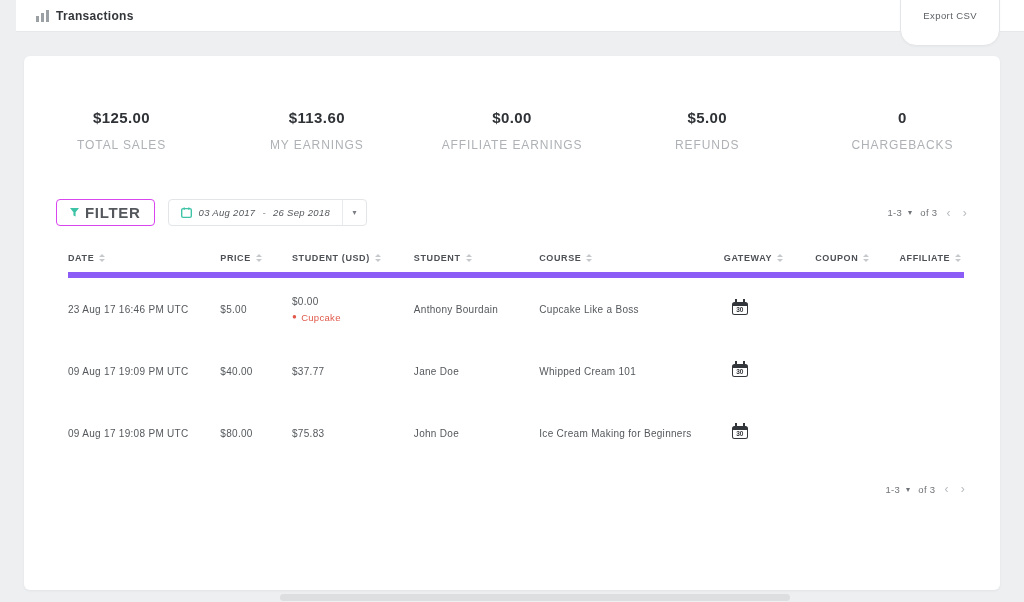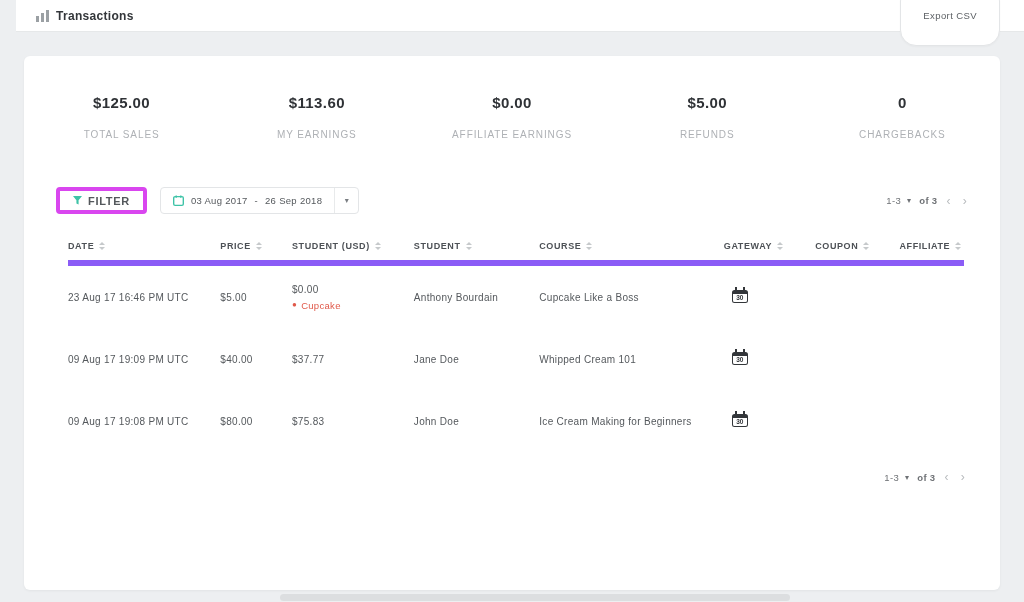--- a/index.html
+++ b/index.html
@@ -14,45 +14,45 @@
   .page-title { font-size:12px; font-weight:bold; color:#33363a; letter-spacing:.3px; }
   .export-btn { background:#fff; border:1px solid #e3e5e7; border-radius:16px;
     padding:24px 22px; font-size:9.5px; color:#5d6165; letter-spacing:.4px;
     font-family:inherit; cursor:pointer; box-shadow:0 1px 2px rgba(0,0,0,.03); }
 
   
   .card { position:absolute; left:24px; right:24px; top:56px; bottom:12px;
     background:#fff; border-radius:6px; box-shadow:0 1px 3px rgba(0,0,0,.05); }
 
   
-  .stats { display:flex; padding-top:38px; }
+  .stats { display:flex; padding-top:53px; }
   .stat { flex:1; text-align:center; }
   .stat-value { font-size:15px; font-weight:bold; color:#2f3236; letter-spacing:.4px; }
-  .stat-label { margin-top:18px; font-size:10px; color:#aeb1b5; letter-spacing:.9px; }
+  .stat-label { margin-top:12px; font-size:12px; color:#aeb1b5; letter-spacing:.9px; }
 
   
   .filter-row { display:flex; align-items:center; margin:47px 30px 0 32px; }
   .filter-btn { display:flex; align-items:center; gap:6px; background:#fff;
-    border:4px solid #d946ef; border-radius:4px; height:27px; padding:0 13px;
-    font-size:11px; font-weight:bold; letter-spacing:.7px; color:#54585c;
+    border:1px solid #d946ef; border-radius:4px; height:27px; padding:0 13px;
+    font-size:15px; font-weight:bold; letter-spacing:.7px; color:#54585c;
     font-family:inherit; cursor:pointer; }
   .date-picker { display:flex; align-items:center; margin-left:13px; background:#fff;
     border:1px solid #e3e5e7; border-radius:4px; height:27px; cursor:pointer; }
-  .dp-main { display:flex; align-items:center; gap:7px; padding:0 12px; }
+  .dp-main { display:flex; align-items:center; gap:7px; padding:0 12px;font-style:italic; }
   .dp-text { font-size:9.5px; color:#54585c; letter-spacing:.3px; }
   .dp-caret { width:24px; align-self:stretch; display:flex; align-items:center;
     justify-content:center; border-left:1px solid #e8eaeb; color:#7a7e82; font-size:8px; }
 
   
   .pagination { display:flex; align-items:center; gap:6px; font-size:9.5px;
     color:#6f7276; letter-spacing:.3px; }
   .pag-spacer { flex:1; }
   .pag-caret { font-size:8px; color:#6f7276; }
   .pag-chevron { color:#b8bbbe; font-size:12px; padding:0 3px; cursor:pointer; }
-  .pagination .pag-of { margin-left:2px;font-weight:bold; }
+  .pagination .pag-of { margin-left:2px; }
   .pagination-bottom { justify-content:flex-end; margin:18px 32px 0 0; }
 
   
   .table { margin:27px 36px 0 44px; }
   .tgrid { display:grid;
     grid-template-columns:17% 8% 13.6% 14% 20.6% 10.2% 9.4% 7.2%; }
   .thead { border-bottom:6px solid #8b5cf6; padding-bottom:9px; }
   .th { display:flex; align-items:center; font-size:9px; font-weight:bold;
     color:#4d5156; letter-spacing:.6px; cursor:pointer; }
   .sort { display:inline-flex; flex-direction:column; gap:2px; margin-left:5px; }

